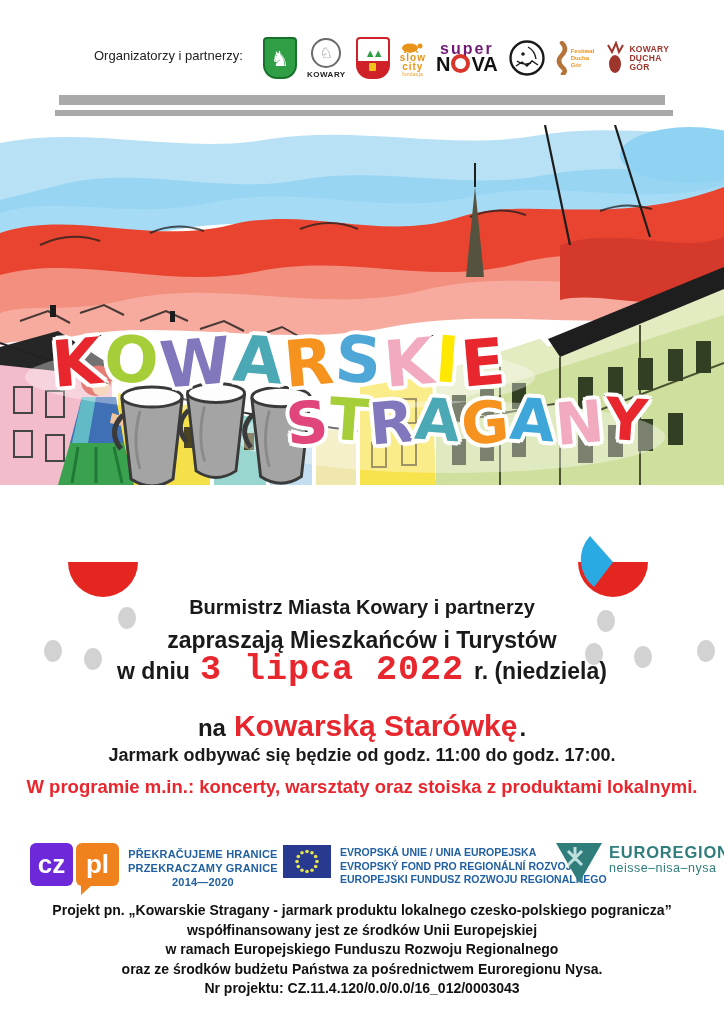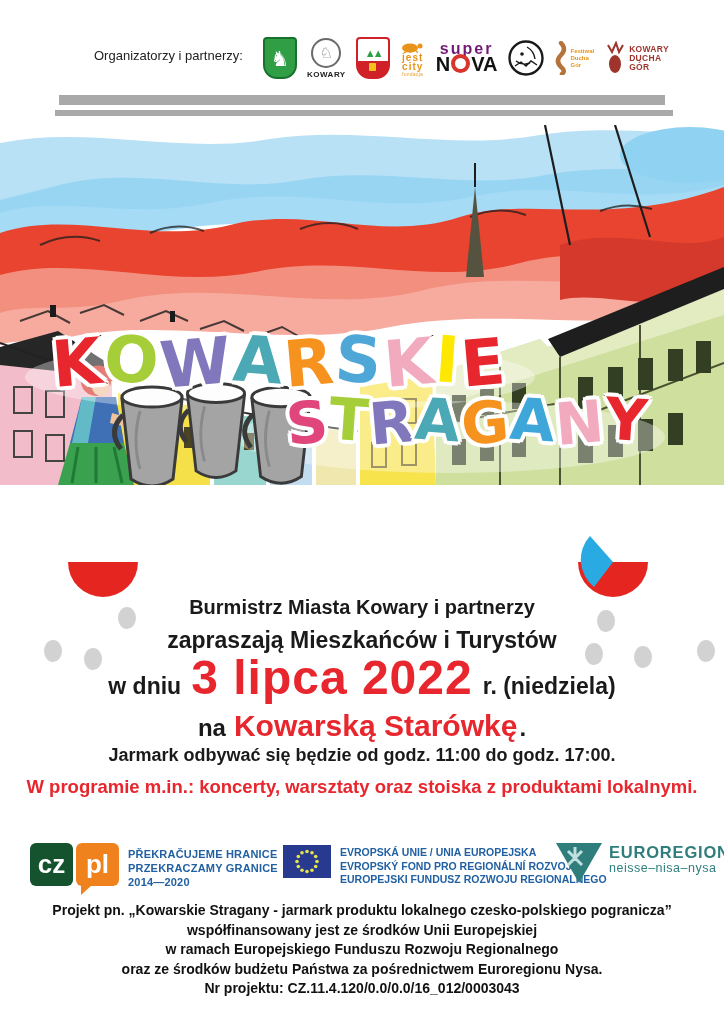--- a/index.html
+++ b/index.html
@@ -57,38 +57,38 @@
   .circle-pl{left:68px;top:527px;width:70px;height:70px;border-radius:50%;
              background:linear-gradient(#fff 0 50%,#e52620 50% 100%);}
   .circle-cz{left:578px;top:527px;width:70px;height:70px;}
 
   
   .center-line{left:0;width:724px;text-align:center;}
   .invite-1{top:596px;font-weight:bold;font-size:20px;}
   .invite-2{top:627px;font-weight:bold;font-size:23px;}
   .date-row{top:650px;display:flex;justify-content:center;align-items:baseline;gap:10px;}
   .date-row .sm{font-weight:bold;font-size:23px;color:#1a1a1a;}
-  .date-row .big{font-weight:bold;font-size:48px;color:#e8262d;letter-spacing:1px;}
+  .date-row .big{font-weight:bold;font-size:35px;color:#e8262d;letter-spacing:1px;font-family:Liberation Mono, monospace;}
   .place-row{top:709px;display:flex;justify-content:center;align-items:baseline;gap:8px;}
   .place-row .sm{font-weight:bold;font-size:24px;color:#1a1a1a;}
   .place-row .big{font-weight:bold;font-size:30px;color:#e8262d;}
   .place-row .dot-end{font-weight:bold;font-size:24px;color:#1a1a1a;margin-left:-6px;}
   .hours{top:745px;font-weight:bold;font-size:18px;}
   .program{top:776px;font-weight:bold;font-size:18.5px;color:#e8262d;}
   .gdot{position:absolute;width:18px;height:22px;border-radius:50%;background:#d2d2d2;}
 
   
   .czpl{left:30px;top:843px;display:flex;gap:3px;}
   .czpl .sq{width:43px;height:43px;border-radius:6px;display:flex;align-items:center;justify-content:center;
             color:#fff;font-weight:800;font-size:26px;position:relative;}
-  .czpl .cz{background:#14532d;}
+  .czpl .cz{background:#6d28d9;}
   .czpl .pl{background:#f0821e;}
   .czpl .pl::after{content:"";position:absolute;left:5px;bottom:-9px;width:0;height:0;
                    border-top:10px solid #f0821e;border-right:11px solid transparent;}
-  .interreg{left:128px;top:847px;}
+  .interreg{left:128px;top:847px;text-align:center;}
   .interreg div{font-weight:bold;font-size:11px;color:#2160a2;line-height:14px;letter-spacing:.2px;}
   .eu-flag{left:283px;top:845px;}
   .eu-text{left:340px;top:846px;}
   .eu-text div{font-weight:bold;font-size:10.5px;color:#2160a2;line-height:13.5px;}
   .euroregion{left:556px;top:843px;display:flex;align-items:flex-start;gap:7px;}
   .er-col .er-title{font-weight:800;font-size:16.5px;color:#2f7e7c;letter-spacing:.8px;line-height:18px;}
   .er-col .er-sub{font-size:12.5px;color:#2f7e7c;letter-spacing:.5px;line-height:15px;}
 
   
   .project{left:0;top:901px;width:724px;text-align:center;}
@@ -112,21 +112,21 @@
     <div class="lg shield shield-trees">
       <span class="trees">▲▲</span>
       <span class="gold-dot"></span>
     </div>
     <div class="lg slowcity">
       <svg width="26" height="13" viewBox="0 0 26 13">
         <ellipse cx="10" cy="8" rx="8" ry="4.5" fill="#e8941a"></ellipse>
         <circle cx="20" cy="6" r="2.5" fill="#e8941a"></circle>
         <path d="M4,12 l2,1 M10,12 l0,1.5 M16,11 l2,1.5" stroke="#e8941a" stroke-width="1.4" fill="none"></path>
       </svg>
-      <div class="sc1">jest</div>
+      <div class="sc1">slow</div>
       <div class="sc1">city</div>
       <div class="sc2">fundacja</div>
     </div>
     <div class="lg snova">
       <div class="sn-top">super</div>
       <div class="sn-bot">
         <span>N</span>
         <span class="sn-ring"></span>
         <span>VA</span>
       </div>

